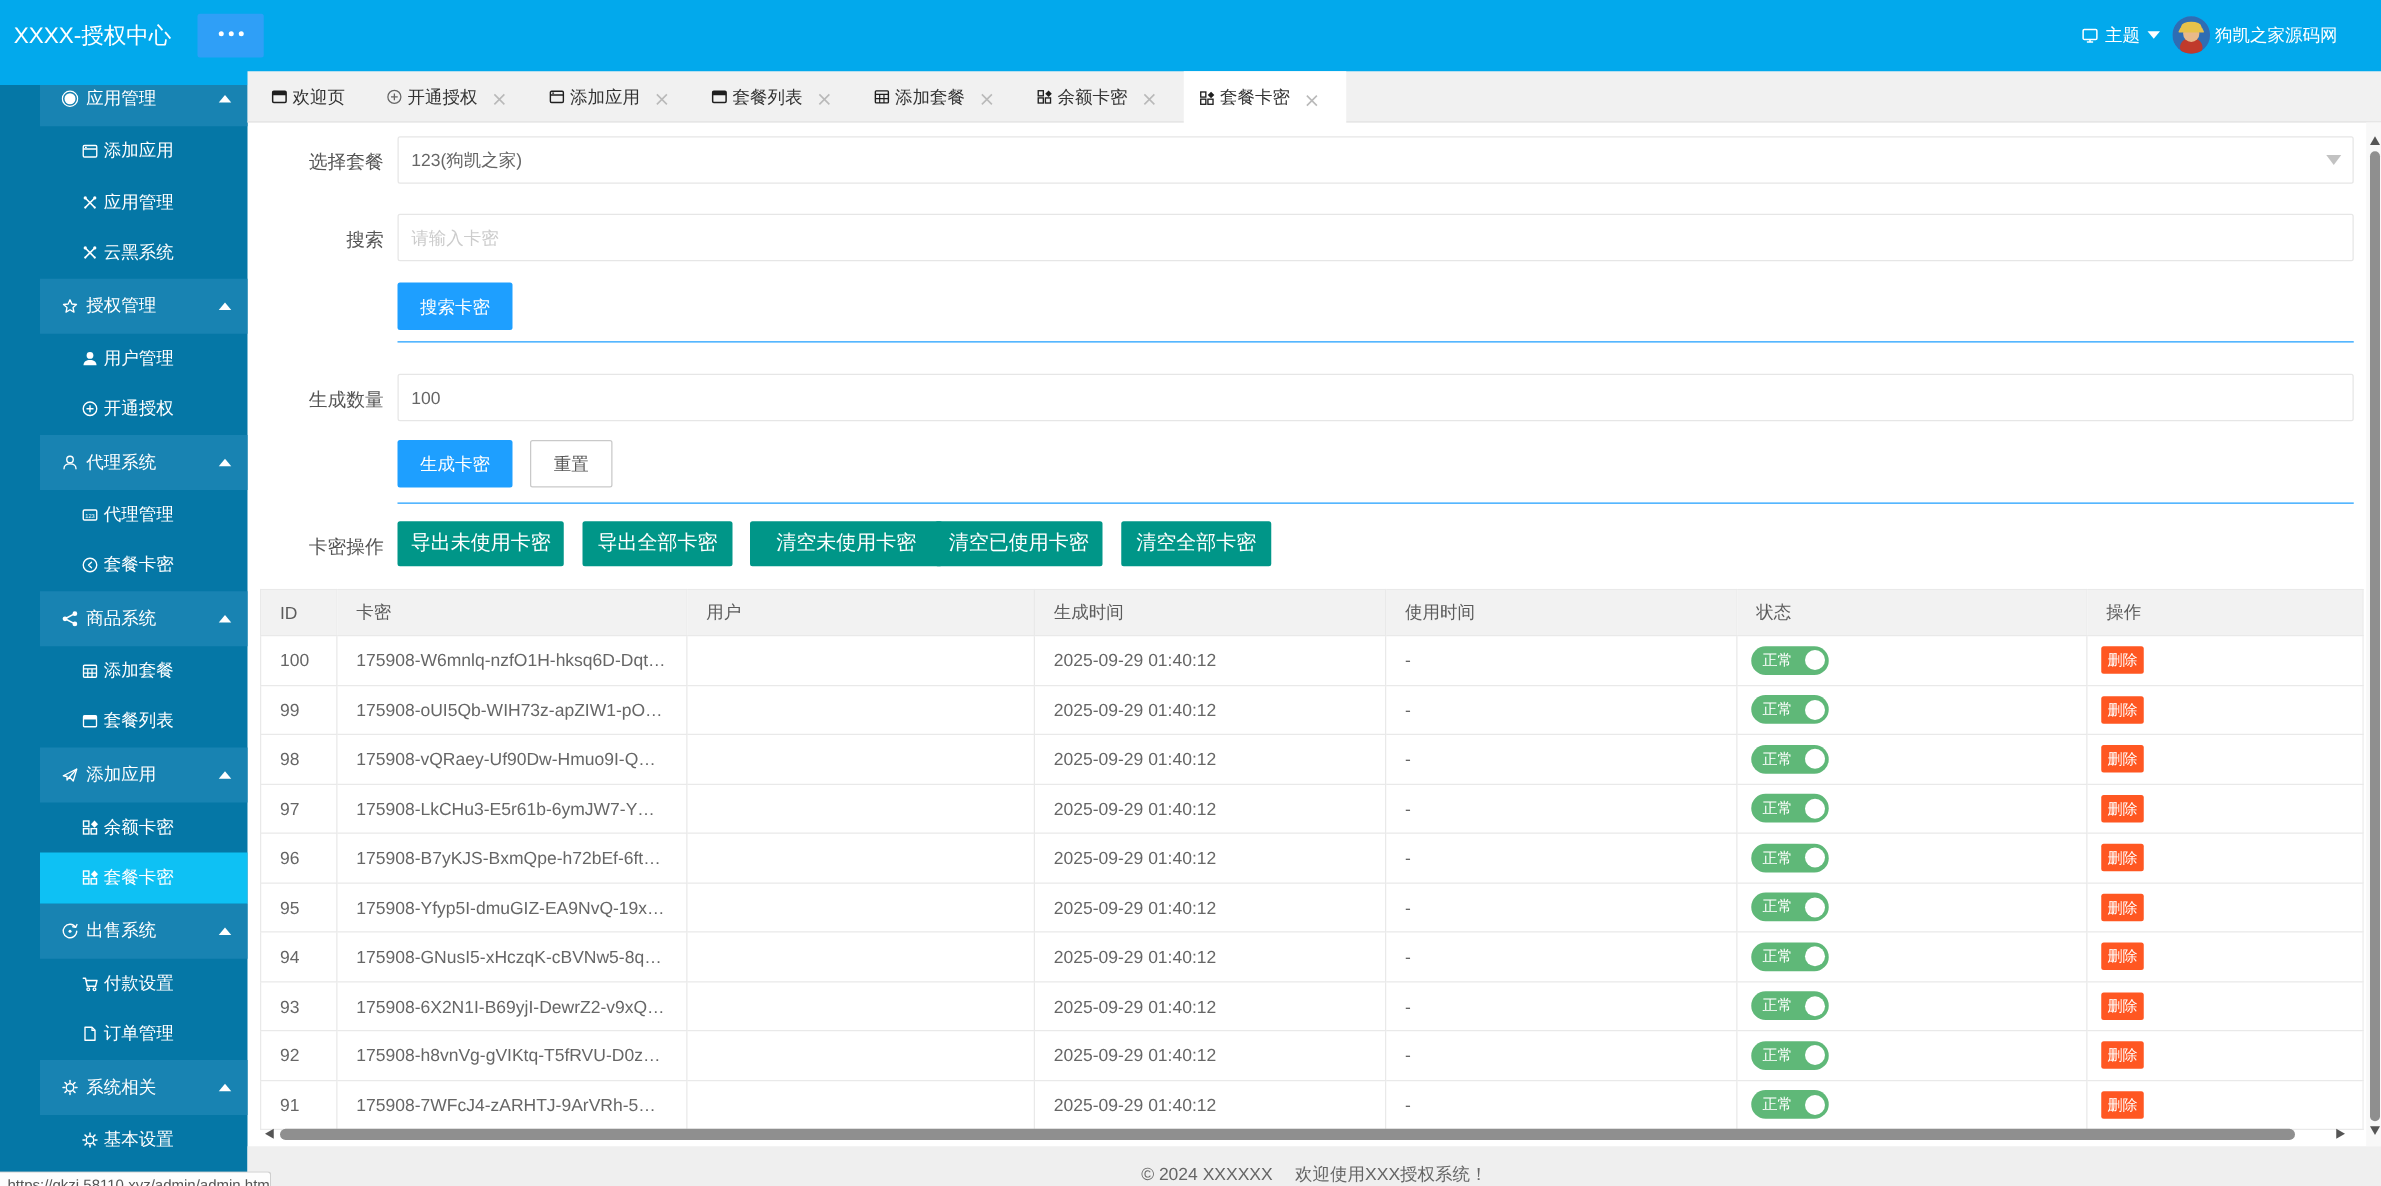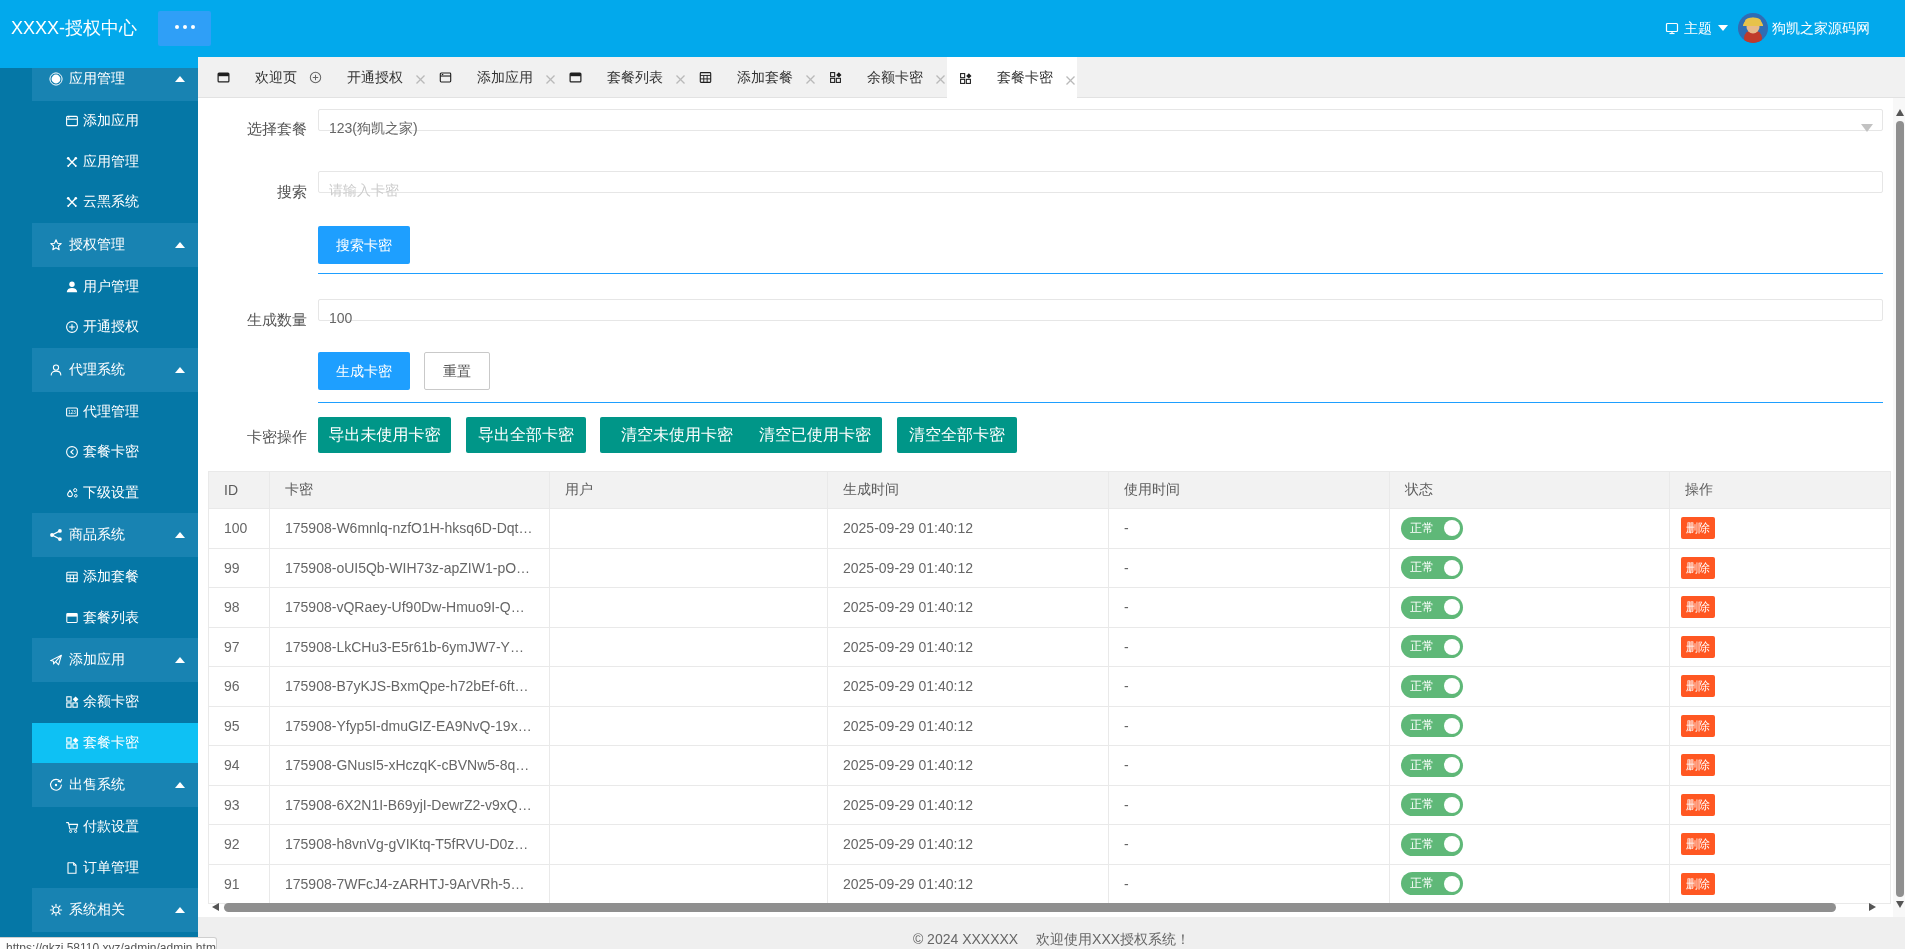--- a/index.html
+++ b/index.html
@@ -29,27 +29,27 @@
 .mi svg { display:block; }
 .m-group .mt { margin-left:6px; }
 .m-sub .mt { margin-left:4px; }
 .caret { position:absolute; right:13px; top:50%; margin-top:-3px; width:0; height:0; border-left:5.5px solid transparent; border-right:5.5px solid transparent; border-bottom:6px solid #fff; }
 .m-active { background:#0ec1f4; }
 
 
 #tabstrip { position:absolute; left:198px; top:57px; width:1707px; height:41px; background:#f1f1f1; border-bottom:1px solid #e2e2e2; }
 .tab { position:absolute; top:57px; height:41px; display:flex; align-items:center; font-size:14px; color:#333; }
 .tab svg { flex:none; }
-.tab .tt { margin-left:25px; white-space:nowrap; }
+.tab .tt { margin-left:4px; white-space:nowrap; }
 .tab .tx { margin-left:12px; height:11px; }
 .tab.active { background:#fff; height:42px; z-index:3; }
 
 
 .flabel { position:absolute; left:167px; width:140px; text-align:right; font-size:15px; color:#555; }
-.finput { position:absolute; left:318px; width:1565px; height:22px; border:1px solid #e6e6e6; border-radius:2px; background:#fff; font-size:14px; color:#666; line-height:36px; padding-left:10px; white-space:nowrap; }
+.finput { position:absolute; left:318px; width:1565px; height:38px; border:1px solid #e6e6e6; border-radius:2px; background:#fff; font-size:14px; color:#666; line-height:36px; padding-left:10px; white-space:nowrap; }
 .sel-caret { position:absolute; left:1861px; width:0; height:0; border-left:6px solid transparent; border-right:6px solid transparent; border-top:8px solid #c2c2c2; }
 .bbtn { position:absolute; height:38px; background:#1e9fff; color:#fff; border-radius:2px; font-size:14px; text-align:center; line-height:38px; }
 .gbtn { position:absolute; top:417px; height:36px; background:#009688; color:#fff; border-radius:2px; font-size:16px; text-align:center; line-height:36px; }
 .hr-blue { position:absolute; left:318px; width:1565px; height:1px; background:#1e9fff; }
 #reset { position:absolute; left:424px; top:352px; width:66px; height:38px; background:#fff; border:1px solid #c9c9c9; border-radius:2px; color:#555; font-size:14px; text-align:center; line-height:36px; }
 .ph { color:#ccc; }
 
 
 #tblwrap { position:absolute; left:208px; top:471px; width:1683px; height:495px; overflow:hidden; border-bottom:1px solid #c4b5fd; }
 table { border-collapse:collapse; table-layout:fixed; width:1682px; font-size:14px; }
@@ -173,30 +173,20 @@
       <span class="mt">代理管理</span>
     </div>
 <div class="m-sub">
       <span class="mi">
         <svg width="14" height="14" viewBox="0 0 14 14" fill="none">
           <circle cx="7" cy="7" r="5.4" stroke="white" stroke-width="1.1"></circle>
           <path d="M8.2 4.8 L5.8 7 L8.2 9.2" stroke="white" stroke-width="1.1" stroke-linecap="round" stroke-linejoin="round"></path>
         </svg>
       </span>
       <span class="mt">套餐卡密</span>
-    </div>
-<div class="m-sub">
-      <span class="mi">
-        <svg width="14" height="14" viewBox="0 0 14 14" fill="none">
-          <path d="M5 4.4 C6.4 6 7.4 7.4 7.4 8.8 A2.5 2.5 0 0 1 2.6 8.8 C2.6 7.4 3.6 6 5 4.4 Z" stroke="white" stroke-width="1.05"></path>
-          <circle cx="10.2" cy="4.2" r="1.6" stroke="white" stroke-width="1"></circle>
-          <circle cx="10.8" cy="9.8" r="1.3" stroke="white" stroke-width="1"></circle>
-        </svg>
-      </span>
-      <span class="mt">下级设置</span>
     </div>
 <div class="m-group">
       <span class="mi">
         <svg width="14" height="14" viewBox="0 0 14 14" fill="none">
           <circle cx="10.9" cy="2.9" r="1.9" fill="white"></circle>
           <circle cx="3" cy="7" r="1.9" fill="white"></circle>
           <circle cx="10.9" cy="11.1" r="1.9" fill="white"></circle>
           <line x1="3" y1="7" x2="10.9" y2="2.9" stroke="white" stroke-width="1.2"></line>
           <line x1="3" y1="7" x2="10.9" y2="11.1" stroke="white" stroke-width="1.2"></line>
         </svg>

